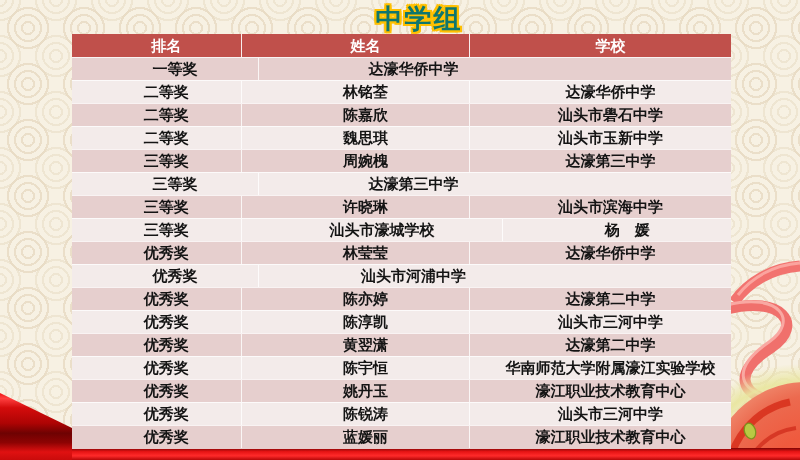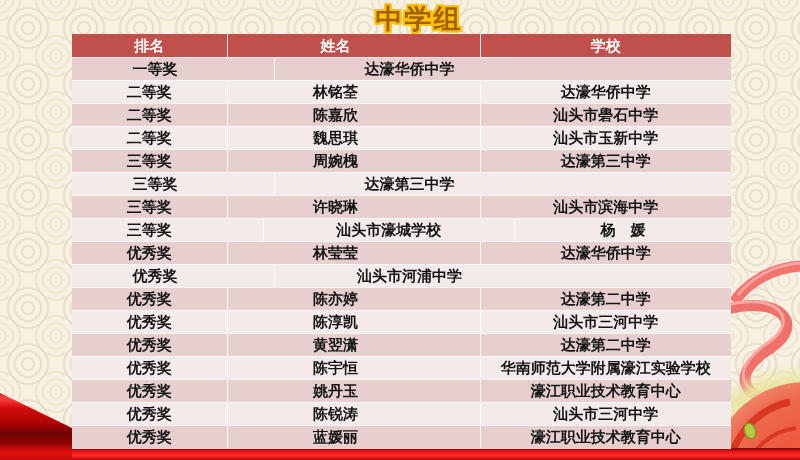--- a/index.html
+++ b/index.html
@@ -15,44 +15,44 @@
       radial-gradient(circle, rgba(232,219,196,0) 0 5px, rgba(232,219,196,.85) 5px 7px, rgba(232,219,196,0) 7px 12px, rgba(232,219,196,.85) 12px 14px, rgba(232,219,196,0) 14px 19px, rgba(232,219,196,.85) 19px 21px, rgba(232,219,196,0) 21px),
       radial-gradient(circle, rgba(232,219,196,0) 0 5px, rgba(232,219,196,.55) 5px 7px, rgba(232,219,196,0) 7px 12px, rgba(232,219,196,.55) 12px 14px, rgba(232,219,196,0) 14px 19px, rgba(232,219,196,.55) 19px 21px, rgba(232,219,196,0) 21px);
     background-size:56px 56px,56px 56px;
     background-position:0 0,28px 28px;
   }
   .deco{position:absolute;left:0;top:0;z-index:1;pointer-events:none;}
   .slide-title{
     position:absolute;top:1px;left:0;width:800px;z-index:3;
     text-align:center;padding-left:38px;box-sizing:border-box;
     font-size:27px;font-weight:bold;letter-spacing:2px;
-    color:#a16207;
+    color:#0f766e;
     text-shadow:
       -2px -2px 0 #ffc000, 2px -2px 0 #ffc000,
       -2px  2px 0 #ffc000, 2px  2px 0 #ffc000,
        0   -2px 0 #ffc000, 0    2px 0 #ffc000,
       -2px  0   0 #ffc000, 2px  0   0 #ffc000;
   }
   .award-table{
     position:absolute;left:72px;top:34px;width:659px;z-index:2;
     font-size:15px;font-weight:bold;color:#141414;
   }
   .t-row{display:flex;height:22px;line-height:22px;border-top:1px solid rgba(255,255,255,.75);}
   .t-head{
     height:23px;line-height:23px;background:#c0504b;color:#ffffff;
     border-top:none;font-size:15px;
   }
   .t-head .cell{border-left:1px solid rgba(255,255,255,.9);}
   .t-head .cell:first-child{border-left:none;}
   .t-body .t-row:nth-child(odd){background:#e6cfce;}
   .t-body .t-row:nth-child(even){background:#f3ebea;}
-  .cell{text-align:center;overflow:hidden;white-space:nowrap;}
+  .cell{text-align:center;overflow:hidden;white-space:nowrap;padding-left:20px;}
   .c0{width:166px;}
   .c1{width:232px;border-left:1px solid rgba(255,255,255,.8);}
-  .c2{width:269px;border-left:1px solid rgba(255,255,255,.8);margin-left:36px;}
+  .c2{width:269px;border-left:1px solid rgba(255,255,255,.8);}
   .t-body{border-bottom:1px solid rgba(255,255,255,.8);}
 </style>
 </head>
 <body>
 
 <div class="bg"></div>
 
 <svg class="deco" width="800" height="460" viewBox="0 0 800 460">
   <defs>
     <linearGradient id="lr" x1="0" y1="393" x2="0" y2="460" gradientUnits="userSpaceOnUse">

